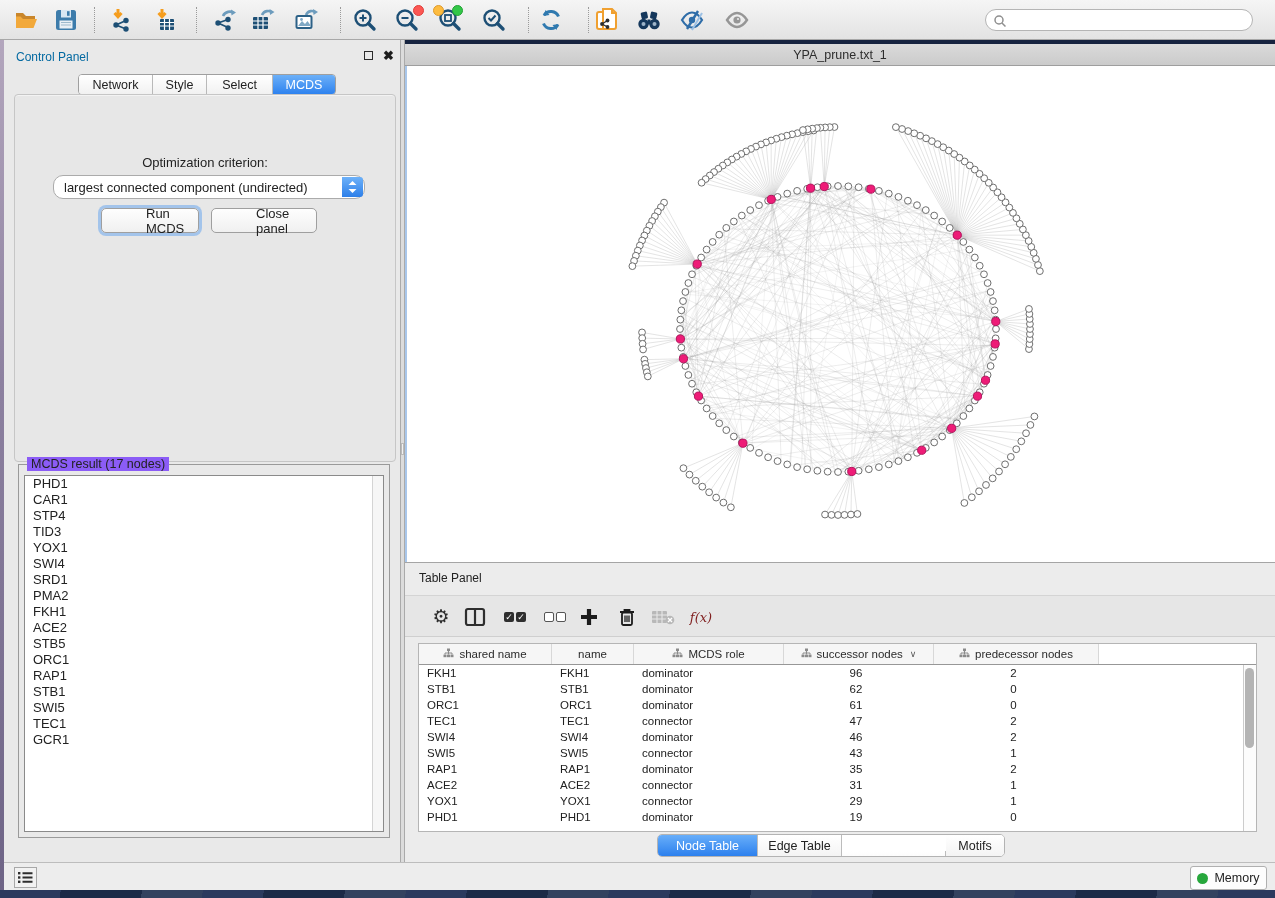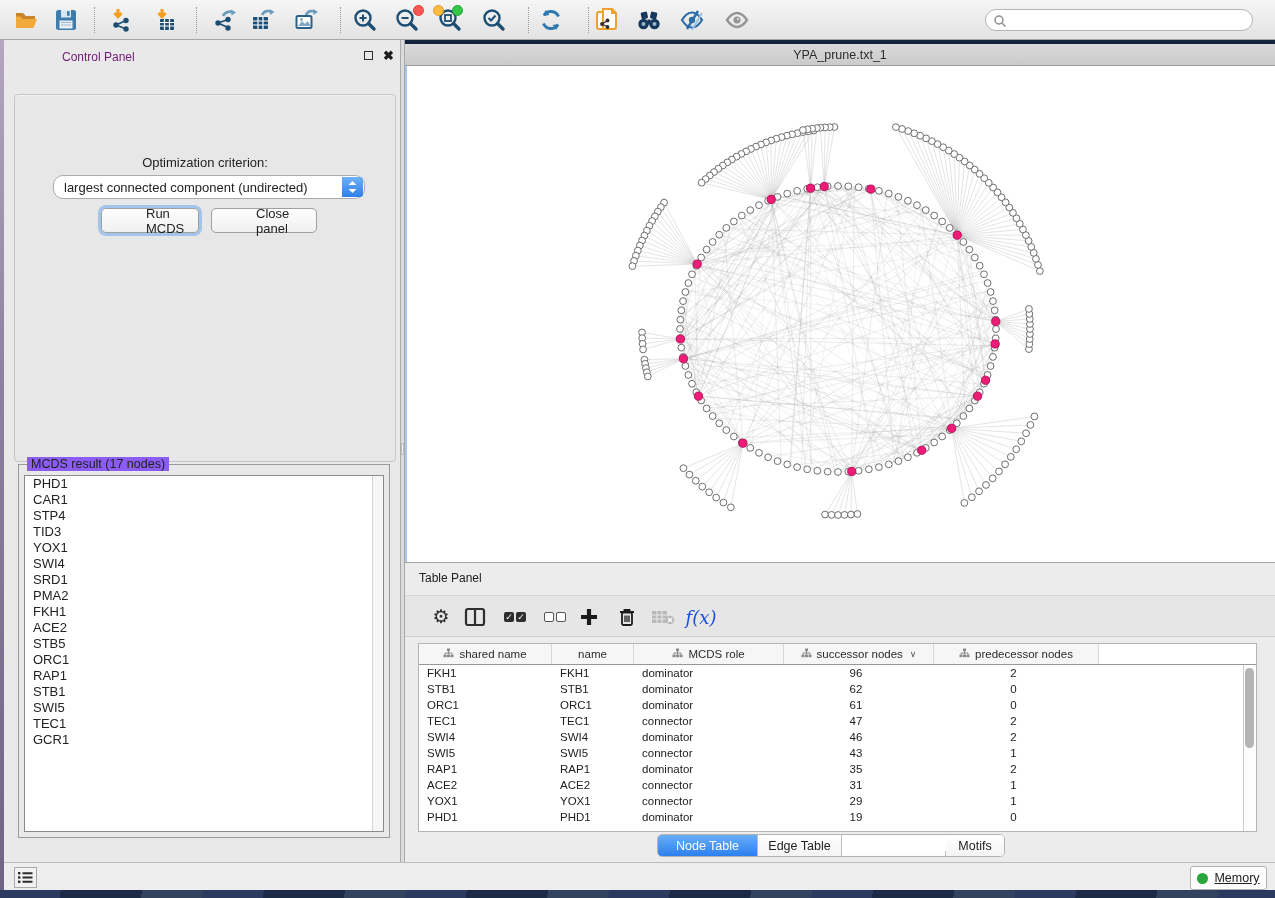--- a/index.html
+++ b/index.html
@@ -19,21 +19,21 @@
   .tbtn { position:absolute; top:7px; width:26px; height:26px; cursor:default; }
   .tsep { position:absolute; top:7px; height:26px; width:0; border-left:1px dotted #9a9a9a; }
   #search-box { position:absolute; left:985px; top:9px; width:268px; height:22px;
     background:#fff; border:1px solid #b5b5b5; border-radius:12px; }
   #search-box svg { position:absolute; left:7px; top:4px; }
   #search-box input { position:absolute; left:24px; top:1px; width:236px; height:18px;
     border:none; outline:none; font-size:12px; background:transparent; }
 
   
   #control-panel { left:4px; top:40px; width:396px; height:822px; background:#e9e9e9; }
-  #cp-title { position:absolute; left:12px; top:10px; font-size:12px; color:#701a75;margin-left:46px; }
+  #cp-title { position:absolute; left:12px; top:10px; font-size:12px; color:#0369a1; }
   .win-float { position:absolute; width:9px; height:9px; border:1.5px solid #2b2b2b; background:transparent; }
   .win-close { position:absolute; font-size:13px; font-weight:bold; color:#1c1c1c; line-height:10px; }
   #cp-tabs { position:absolute; left:74px; top:34px; height:21px; display:flex;
     border:1px solid #9f9f9f; border-radius:4px; overflow:hidden; background:#fff; }
   #cp-tabs .seg { height:100%; display:flex; align-items:center; justify-content:center;
     font-size:12.5px; background:linear-gradient(#ffffff,#f1f1f1); border-right:1px solid #b9b9b9; }
   #cp-tabs .seg:last-child { border-right:none; }
   #cp-tabs .seg.active { background:linear-gradient(#6cb0f8,#2e82ef); color:#fff; }
   #cp-content { position:absolute; left:10px; top:54px; width:382px; height:368px;
     background:#e7e7e7; border:1px solid #c6c6c6; border-radius:4px;
@@ -78,21 +78,21 @@
     border-left:2px solid #a8c6ea; }
 
   
   #table-panel { left:405px; top:562px; width:870px; height:300px; background:#ececec;
     border-top:1px solid #a5a5a5; }
   #tp-title { position:absolute; left:14px; top:8px; font-size:12px; }
   #tp-toolbar { position:absolute; left:0; top:32px; width:870px; height:42px;
     background:#e6e6e6; border-top:1px solid #d4d4d4; border-bottom:1px solid #cfcfcf; }
   .tp-btn { position:absolute; top:9px; width:24px; height:24px; display:flex;
     align-items:center; justify-content:center; }
-  #fx-icon { font-family:"DejaVu Serif", serif; font-style:italic; font-size:18px; color:#1d4ed8; }
+  #fx-icon { font-family:"DejaVu Serif", serif; font-style:italic; font-size:13px; color:#7f1d1d; }
   #gear-glyph { font-size:19px; color:#2e2e2e; line-height:22px; }
 
   #node-table { position:absolute; left:13px; top:80px; width:839px; height:189px;
     background:#fff; border:1px solid #b5b5b5; }
   .thead { display:grid; grid-template-columns:133px 82px 150px 150px 165px 1fr;
     height:21px; border-bottom:1px solid #979797; }
   .th { background:#f6f6f6; border-right:1px solid #d8d8d8; display:flex; align-items:center;
     justify-content:center; gap:5px; font-size:11.5px; color:#2b2b2b; overflow:hidden; }
   .th.filler { background:transparent; border-right:none; }
   .th .chev { font-size:9px; color:#555; margin-left:2px; }
@@ -111,21 +111,21 @@
   #tp-tabs .seg:last-child { border-right:none; }
   #tp-tabs .seg.active { background:linear-gradient(#68aef9,#2c80ee); color:#fff; }
 
   
   #status-bar { left:0; top:862px; width:1275px; height:28px; background:#ededed;
     border-top:1px solid #bdbdbd; }
   #list-btn { position:absolute; left:14px; top:4px; width:23px; height:21px;
     background:#f2f2f2; border:1px solid #a8a8a8; display:flex; align-items:center; justify-content:center; }
   #memory-btn { position:absolute; right:8px; top:3px; width:77px; height:24px;
     background:#fdfdfd; border:1px solid #b0b0b0; border-radius:3px; display:flex;
-    align-items:center; justify-content:center; gap:6px; font-size:12.5px;text-decoration:underline; }
+    align-items:center; justify-content:center; gap:6px; font-size:12.5px; }
   #memory-dot { width:11px; height:11px; border-radius:50%; background:#27a73c; }
 
   .checkbox-pair { display:flex; gap:2px; }
   .cb { width:10px; height:10px; border-radius:2px; }
   .cb.checked { background:#2e2e2e; color:#fff; font-size:9px; line-height:10px; text-align:center; }
   .cb.empty { border:1.5px solid #555; background:#fff; }
 </style>
 </head>
 <body>
 
@@ -272,20 +272,26 @@
         <path d="M9 9l3.5 3.5" stroke="#8f8f8f" stroke-width="1.5"></path>
       </svg>
     <input type="text" placeholder="" style="">
   </span>
 </div>
 
 <div id="control-panel" class="abs">
   <span id="cp-title">Control Panel</span>
   <span class="win-float" style="left:360px; top:11px"></span>
   <span class="win-close" style="left:379px; top:11px">✖</span>
+  <div id="cp-tabs">
+      <div class="seg" style="width: 74px;">Network</div>
+      <div class="seg" style="width: 54px;">Style</div>
+      <div class="seg" style="width: 66px;">Select</div>
+      <div class="seg active" style="width: 62px;">MCDS</div>
+    </div>
   <div id="cp-content">
     <div id="opt-label">Optimization criterion:</div>
     <div id="criterion-select">
       <span class="val">largest connected component (undirected)</span>
       <span class="stepper">
         <svg width="13" height="16" viewBox="0 0 13 16">
             <path d="M2.5 6L6.5 2l4 4z" fill="#fff"></path>
             <path d="M2.5 10l4 4 4-4z" fill="#fff"></path>
           </svg>
       </span>

